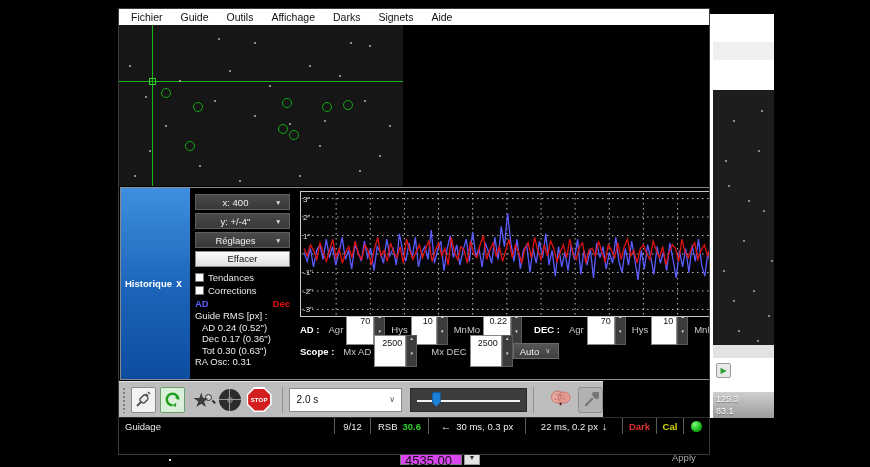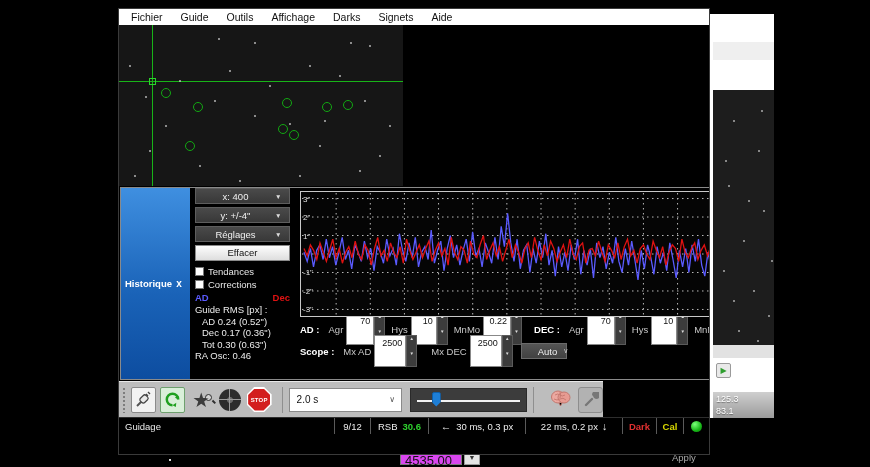--- a/index.html
+++ b/index.html
@@ -59,21 +59,21 @@
 
   
   .hist-panel { position:absolute; left:1px; top:162px; width:590px; height:193px;
                 background:#000; border:1px solid #8a8a8a; display:flex; flex-direction:row; }
   .hist-titlebar { flex:0 0 14px; background:linear-gradient(180deg,#3f8fe0 0%,#1a63b8 55%,#0d4da0 100%);
                    display:flex; align-items:center; padding:0 4px; }
   .hist-title { color:#fff; font-size:9.5px; font-weight:bold; flex:1; }
   .hist-close { color:#fff; font-size:10px; font-weight:bold; width:14px; text-align:center; }
   .hist-body { flex:1; display:flex; }
 
-  .hist-left { flex:0 0 108px; padding:0 0 0 5px; }
+  .hist-left { flex:0 0 108px; padding:0 0 0 5px;margin-top:6px; }
   .drop-btn { width:95px; height:16px; margin-bottom:3px; display:flex; align-items:center;
               background:linear-gradient(180deg,#4a4a4a,#383838); border:1px solid #5e5e5e;
               color:#f0f0f0; font-size:9.5px; }
   .drop-btn .lbl { flex:1; text-align:center; }
   .drop-btn .arr { flex:0 0 14px; font-size:6.5px; color:#ddd; }
   .clear-btn { width:95px; height:16px; margin-bottom:4px;
                background:linear-gradient(180deg,#fdfdfd,#dedede); border:1px solid #8a8a8a;
                color:#111; font-size:9.5px; text-align:center; line-height:14px; }
   .chk-row { display:flex; align-items:center; height:12px; margin-bottom:1px; }
   .chk-box { width:9px; height:9px; background:#fff; border:1px solid #777; margin-right:4px; }
@@ -91,23 +91,23 @@
 
   .prm-row { display:flex; align-items:center; height:20px; margin-top:2px; }
   .prm-bold { color:#fff; font-weight:bold; font-size:9.5px; margin-right:3px; }
   .prm-lbl { color:#c9c9c9; font-size:9.5px; margin:0 3px 0 6px; }
   .spin { display:flex; height:32px; }
   .spin .box { background:#fff; border:1px solid #888; color:#111; font-size:9px;
                text-align:right; padding:2px 3px 0 2px; }
   .spin .ud { width:11px; background:#3c3c3c; border:1px solid #5a5a5a; display:flex;
               flex-direction:column; }
   .spin .ud span { flex:1; color:#ddd; font-size:4.5px; line-height:6px; text-align:center; }
-  .combo-auto { margin-left:8px; height:16px; width:46px; background:linear-gradient(180deg,#555,#414141);
+  .combo-auto { height:16px; width:46px; background:linear-gradient(180deg,#555,#414141);
                 border:1px solid #6a6a6a; color:#f0f0f0; font-size:9.5px; display:flex;
-                align-items:center; padding-left:16px; }
+                align-items:center; padding-left:6px; }
   .combo-auto .arr { margin-left:6px; font-size:7px; color:#ccc; }
 
   
   .toolbar { flex:0 0 36px; display:flex; background:#000; }
   .toolbar-main { width:484px; background:#bdbdbd; border-top:1px solid #e8e8e8;
                   display:flex; align-items:center; }
   .grip { width:5px; height:26px; margin:0 4px 0 3px;
           background-image:radial-gradient(circle, #7d7d7d 1px, transparent 1.2px);
           background-size:4px 4px; }
   .tb-btn { width:26px; height:26px; margin-right:4px; display:flex; align-items:center;
@@ -291,21 +291,21 @@
             </div>
             <div class="legend-row">
               <span class="legend-ra">AD</span>
               <span class="legend-dec">Dec</span>
             </div>
             <div class="stats">
               <div>Guide RMS [px] :</div>
               <div class="ind">AD  0.24 (0.52")</div>
               <div class="ind">Dec  0.17 (0.36")</div>
               <div class="ind">Tot  0.30 (0.63")</div>
-              <div>RA Osc: 0.46</div>
+              <div>RA Osc: 0.31</div>
             </div>
           </div>
 
           <div class="hist-right">
             <div class="graph" id="graph">
               <svg id="chart-svg" width="480" height="124">
                   <line x1="0" y1="5.545454545454542" x2="478" y2="5.545454545454542" stroke="#b9b9b9" stroke-width="1" stroke-dasharray="1.5 3.5"></line>
                   <line x1="0" y1="24.030303030303028" x2="478" y2="24.030303030303028" stroke="#b9b9b9" stroke-width="1" stroke-dasharray="1.5 3.5"></line>
                   <line x1="0" y1="42.51515151515151" x2="478" y2="42.51515151515151" stroke="#b9b9b9" stroke-width="1" stroke-dasharray="1.5 3.5"></line>
                   <line x1="0" y1="61" x2="478" y2="61" stroke="#b9b9b9" stroke-width="1" stroke-dasharray="1.5 3.5"></line>

